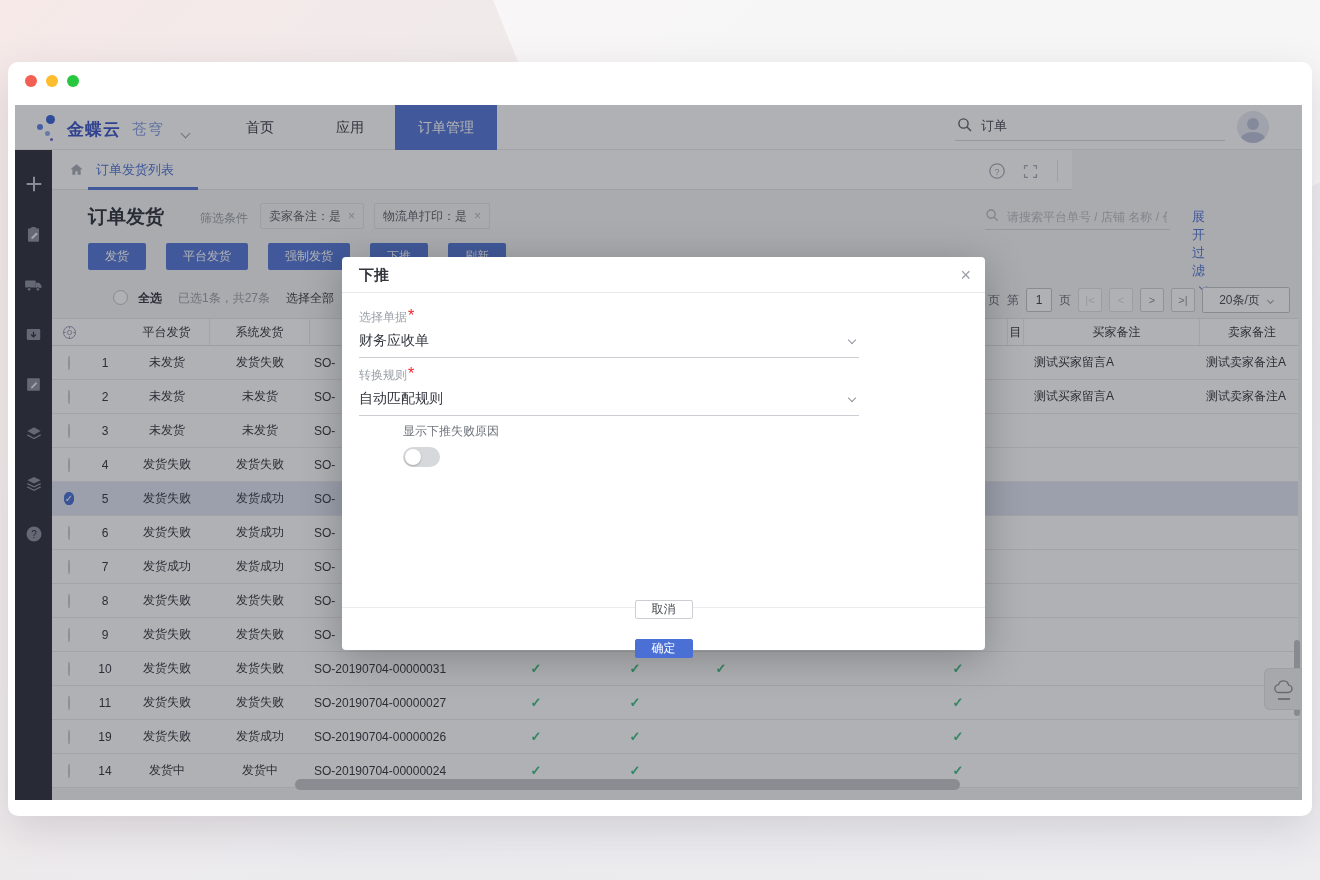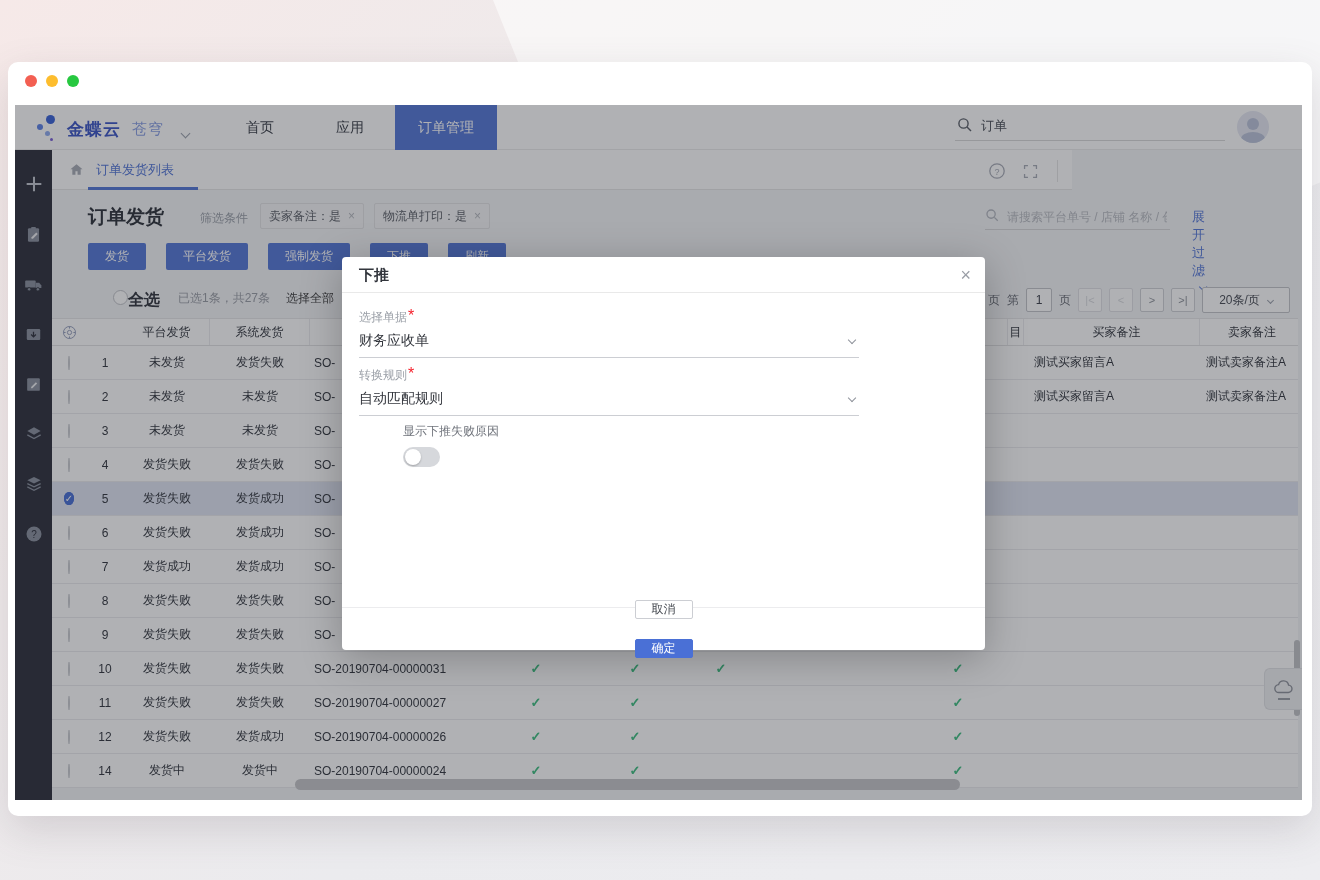--- a/index.html
+++ b/index.html
@@ -65,21 +65,21 @@
   .pg-search svg { position:absolute; left:0; top:4px; }
   .pg-search .ph { position:absolute; left:22px; top:5px; font-size:12px; color:#b9bcc2; white-space:nowrap; overflow:hidden; width:160px; }
   .expand-filter { position:absolute; left:1140px; top:18px; font-size:13px; color:#5578d8; cursor:pointer; }
   .expand-filter .chev { border-color:#5578d8; width:6px; height:6px; margin-left:6px; transform:rotate(45deg) translateY(-3px); }
 
   .toolbar { position:absolute; left:36px; top:93px; display:flex; gap:20px; }
   .tb-btn { height:27px; background:#5578d8; color:#fff; font-size:12px; border:none; border-radius:2px; padding:0 17px; cursor:pointer; font-family:inherit; }
 
   .selectbar { position:absolute; left:0; top:135px; width:1250px; height:30px; }
   .sel-circle { position:absolute; left:61px; top:5px; width:15px; height:15px; border:1px solid #c2c4c9; border-radius:50%; background:#fff; cursor:pointer; }
-  .sel-all { position:absolute; left:76px; top:5px; font-size:16px; font-weight:bold; color:#33373f; }
+  .sel-all { position:absolute; left:86px; top:5px; font-size:12px; font-weight:bold; color:#33373f; }
   .sel-info { position:absolute; left:126px; top:5px; font-size:12px; color:#9a9ea6; }
   .sel-link { position:absolute; left:234px; top:5px; font-size:12px; color:#404040; cursor:pointer; }
 
   .pager { position:absolute; right:12px; top:2px; height:26px; display:flex; align-items:center; gap:7px; font-size:12px; color:#6b6f77; }
   .pg-box { width:26px; height:24px; border:1px solid #c3c5ca; border-radius:2px; background:#fff; text-align:center; line-height:22px; color:#3c404a; }
   .pg-nav { width:24px; height:24px; border:1px solid #cfd1d6; border-radius:2px; background:#fff; text-align:center; line-height:22px; color:#8f939b; font-size:11px; cursor:pointer; }
   .pg-nav.disabled { color:#d8dade; border-color:#e0e1e5; }
   .pg-size { width:88px; height:26px; border:1px solid #c3c5ca; border-radius:2px; background:#fff; display:flex; align-items:center; justify-content:center; gap:8px; color:#4a4e57; cursor:pointer; }
   .pg-size .chev { width:5px; height:5px; }
 
@@ -482,21 +482,21 @@
             <span class="tc"><span class="ck">✓</span></span>
             <span class="tc"></span>
             <span class="tc"></span>
             <span class="tc"><span class="ck">✓</span></span>
             <span class="tc"></span>
             <span class="tc left buyer-cell"></span>
             <span class="tc left seller-cell"></span>
           </div>
           <div class="trow">
             <span class="tc"><span class="row-circle"></span></span>
-            <span class="tc">12</span>
+            <span class="tc">19</span>
             <span class="tc">发货失败</span>
             <span class="tc">发货成功</span>
             <span class="tc left order-cell">SO-20190704-00000026</span>
             <span class="tc"><span class="ck">✓</span></span>
             <span class="tc"><span class="ck">✓</span></span>
             <span class="tc"></span>
             <span class="tc"></span>
             <span class="tc"><span class="ck">✓</span></span>
             <span class="tc"></span>
             <span class="tc left buyer-cell"></span>

